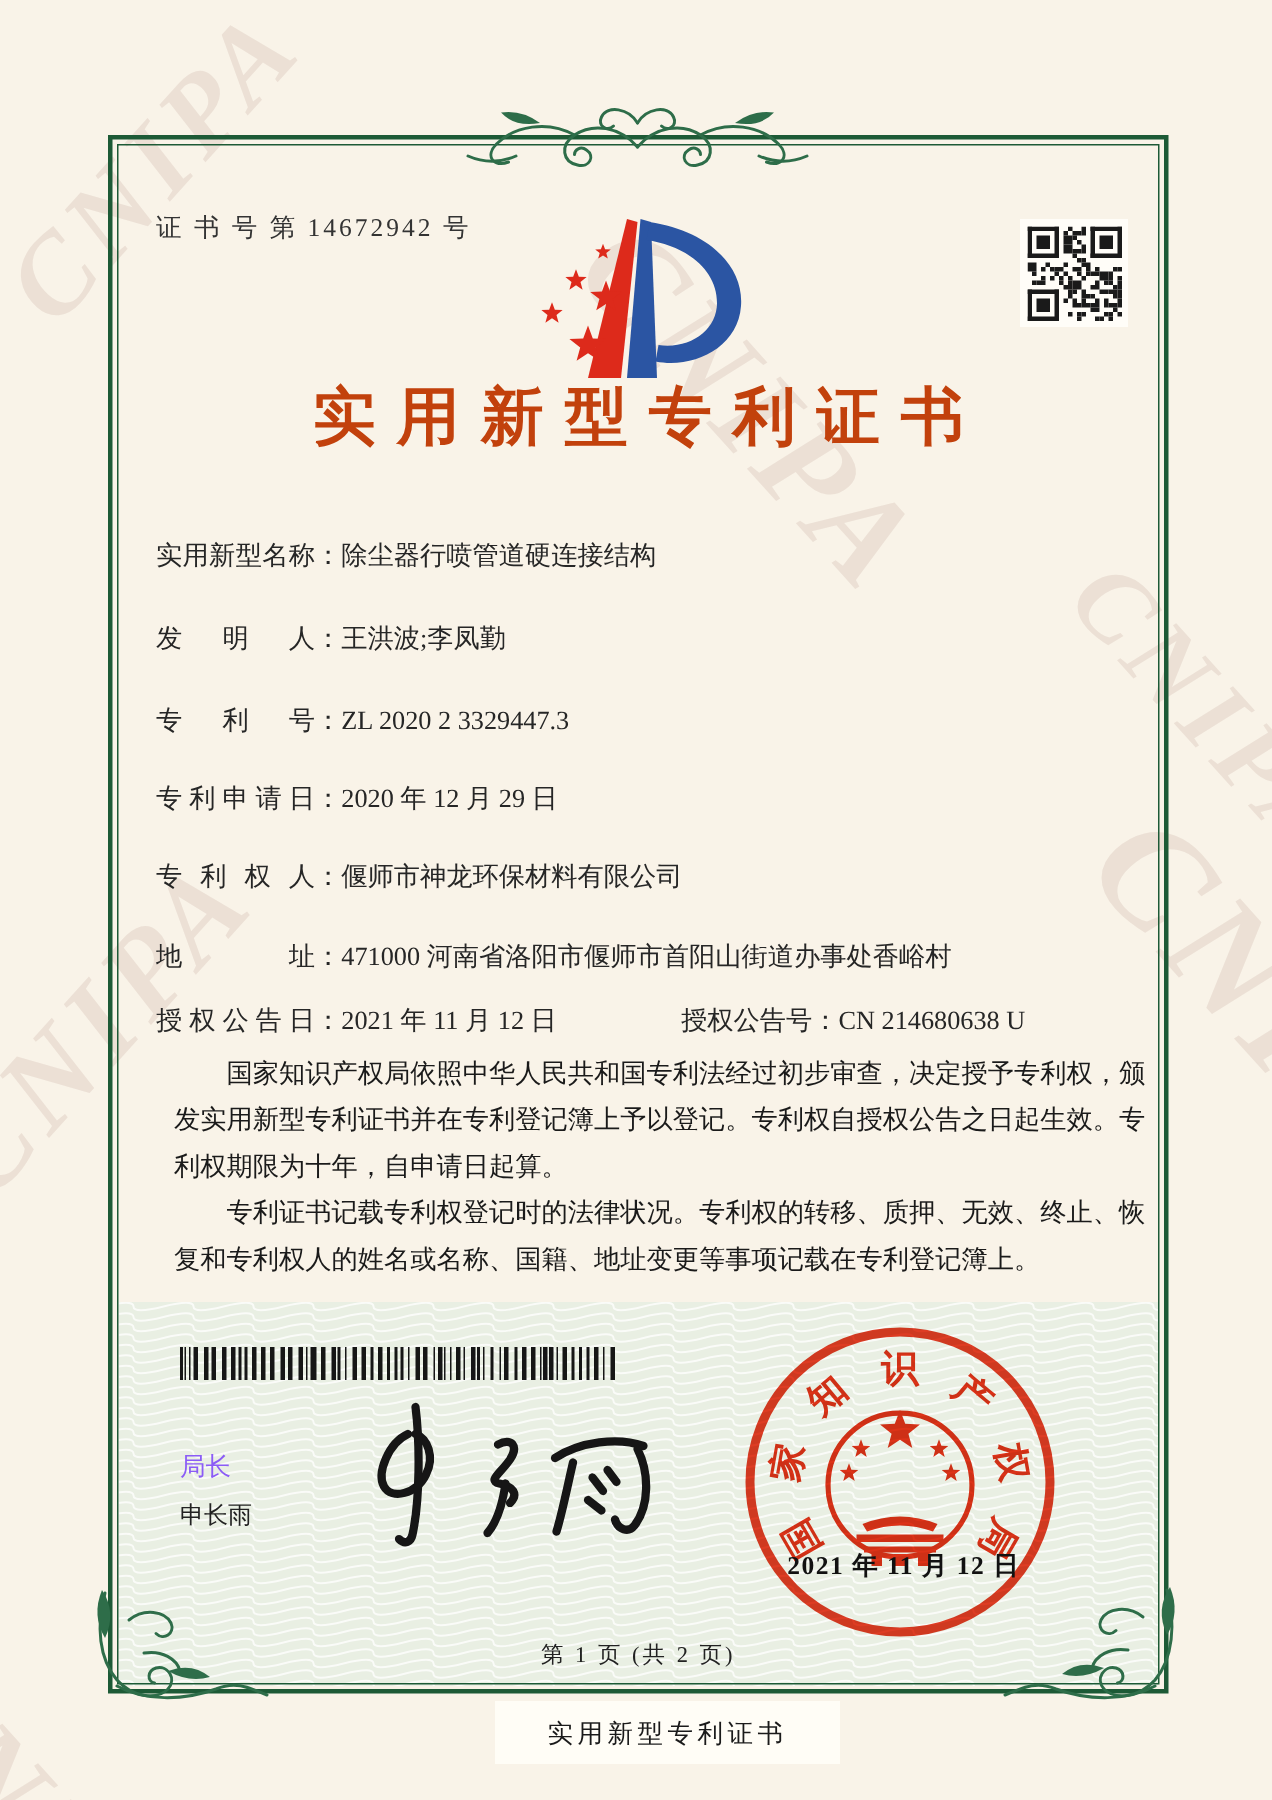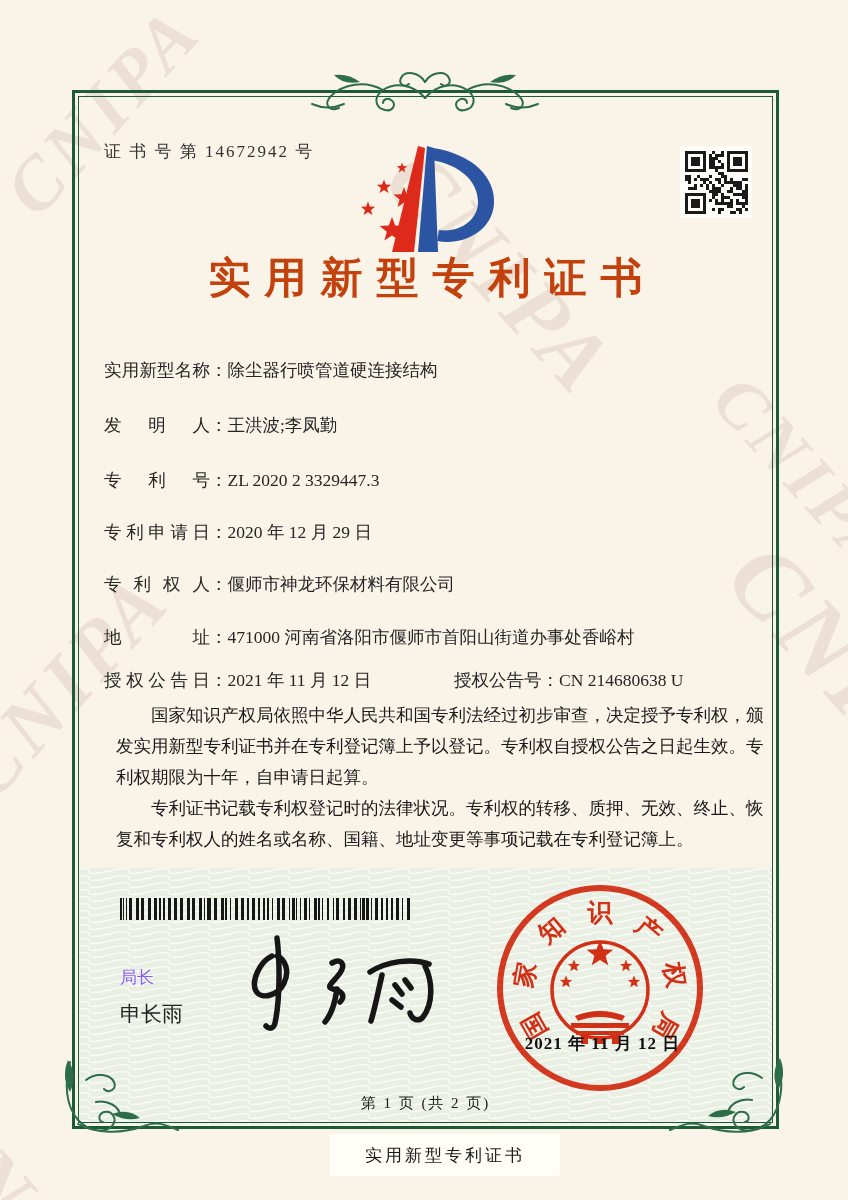--- a/index.html
+++ b/index.html
@@ -51,21 +51,21 @@
   .flabel{display:inline-block;width:106px;text-align:justify;text-align-last:justify;}
   .fvalue{}
   .fpair2{position:absolute;left:350px;top:0;white-space:nowrap;}
   
   .paras{position:absolute;left:116px;top:700px;width:648px;z-index:2;}
   .paras p{margin:0;font-size:17.5px;line-height:31px;text-indent:2em;color:#1a1a1a;}
   
   .barcode{position:absolute;left:120px;top:898px;width:352px;height:22px;z-index:2;display:flex;align-items:stretch;}
   .barcode span{display:block;height:100%;background:#161616;}
   .officer-title{position:absolute;left:120px;top:966px;font-size:17px;z-index:2;color:#8b5cf6;}
-  .officer-name{position:absolute;left:120px;top:1000px;font-size:21px;z-index:2;color:#222;text-align:right;}
+  .officer-name{position:absolute;left:120px;top:1000px;font-size:16px;z-index:2;color:#222;text-align:right;}
   .signature{position:absolute;left:232px;top:930px;z-index:2;}
   .signature path{stroke:#161616;stroke-width:5.5;fill:none;stroke-linecap:round;stroke-linejoin:round;}
   
   .seal{position:absolute;left:494px;top:882px;width:212px;height:212px;z-index:2;mix-blend-mode:multiply;}
   .seal-ring{position:absolute;left:3px;top:3px;width:206px;height:206px;box-sizing:border-box;
     border:6px solid #e23318;border-radius:50%;opacity:.95;}
   .seal-char{position:absolute;left:50%;top:50%;font-size:25px;font-weight:bold;color:#e23318;
     font-family:"Liberation Serif",serif;}
   .emblem{position:absolute;left:51px;top:42px;}
   .emblem *{fill:#e23318;}

